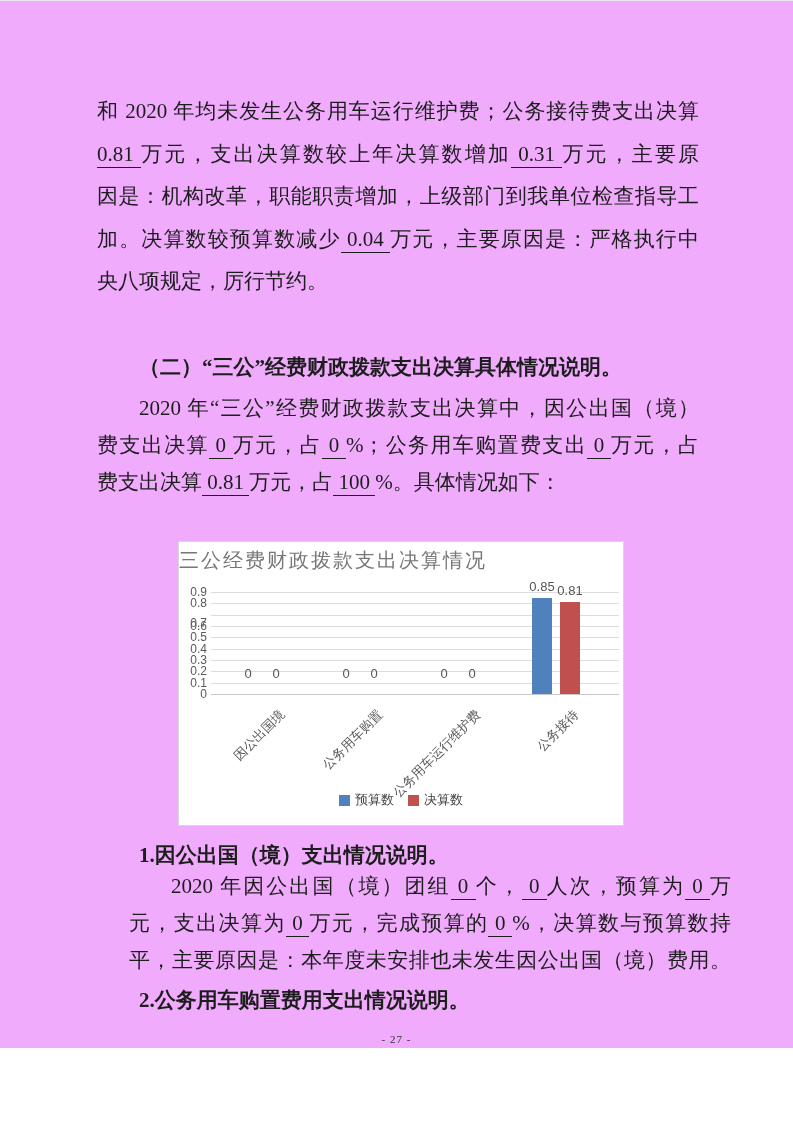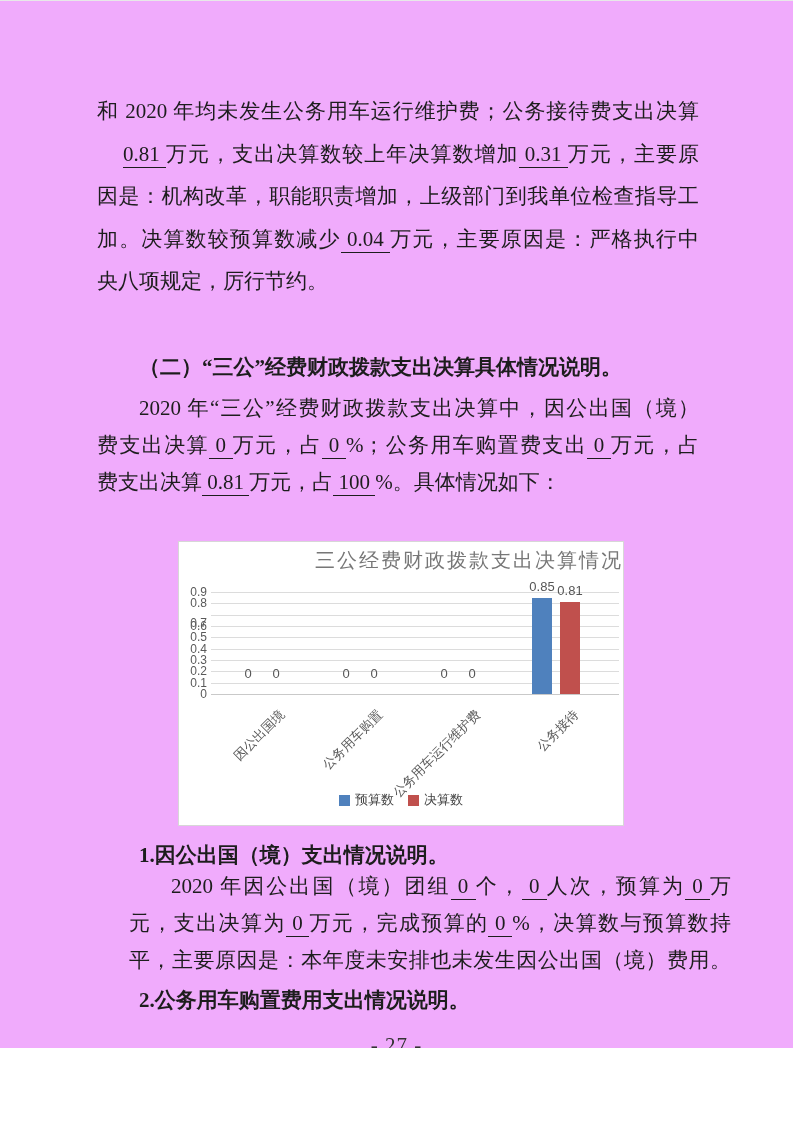--- a/index.html
+++ b/index.html
@@ -17,21 +17,21 @@
   .line .u{border-bottom:1.4px solid #1d1d1d; padding-bottom:1px;}
   .line.indent, .heading.indent{text-indent:2em;}
   .heading{font-size:21px; font-weight:bold; white-space:pre-wrap;}
   
   .chart{
     position:absolute; left:178px; top:540px; width:446px; height:285px;
     background:#fff; border:1px solid #d7d7d7; box-sizing:border-box;
     font-family:"Liberation Sans","DejaVu Sans",sans-serif;
   }
   .chart-title{
-    position:absolute; left:0; top:5px; width:100%; text-align:right;
+    position:absolute; left:0; top:5px; width:100%; text-align:left;
     font-size:20px; color:#777; letter-spacing:2px;
     font-family:"Liberation Serif","DejaVu Serif",serif;
   }
   .gridline{position:absolute; height:1px; background:#dcdcdc;}
   .gridline.zero{background:#c9c9c9;}
   .ytick{
     position:absolute; width:28px; text-align:right;
     font-size:12px; color:#595959; line-height:14px;
   }
   .bar{position:absolute;}
@@ -45,31 +45,31 @@
   }
   .legend{
     position:absolute; left:0; top:249px; width:100%;
     display:flex; justify-content:center; align-items:center; gap:14px;
   }
   .legend-item{display:flex; align-items:center; gap:5px;}
   .legend-swatch{width:11px; height:11px; display:inline-block;}
   .legend-label{font-size:13px; color:#444;}
   .page-number{
     position:absolute; left:0; top:1032px; width:100%; text-align:center;
-    font-size:21px; color:#333; letter-spacing:1px;
+    font-size:11px; color:#333; letter-spacing:1px;
   }
 </style>
 </head>
 <body>
 
 <div class="page">
 
   <div class="block" style="top:89px;">
       <div class="line" style="line-height: 42.6px;"><span>和 2020 年均未发生公务用车运行维护费；公务接待费支出决算</span></div>
-      <div class="line" style="line-height: 42.6px; margin-left: 26px;"><span class="u">0.81 </span><span>万元，支出决算数较上年决算数增加</span><span class="u"> 0.31 </span><span>万元，主要原</span></div>
+      <div class="line" style="line-height: 42.6px;"><span class="u">0.81 </span><span>万元，支出决算数较上年决算数增加</span><span class="u"> 0.31 </span><span>万元，主要原</span></div>
       <div class="line" style="line-height: 42.6px;"><span>因是：机构改革，职能职责增加，上级部门到我单位检查指导工</span></div>
       <div class="line" style="line-height: 42.6px;"><span>加。决算数较预算数减少</span><span class="u"> 0.04 </span><span>万元，主要原因是：严格执行中</span></div>
       <div class="line end" style="line-height: 42.6px;"><span>央八项规定，厉行节约。</span></div>
     </div>
 
   <div class="block heading indent" style="top:345px; line-height:42px;">（二）“三公”经费财政拨款支出决算具体情况说明。</div>
 
   <div class="block" style="top:389px;">
       <div class="line indent" style="line-height: 37px;"><span>2020 年“三公”经费财政拨款支出决算中，因公出国（境）</span></div>
       <div class="line" style="line-height: 37px;"><span>费支出决算</span><span class="u"> 0 </span><span>万元，占</span><span class="u"> 0 </span><span>%；公务用车购置费支出</span><span class="u"> 0 </span><span>万元，占</span></div>

